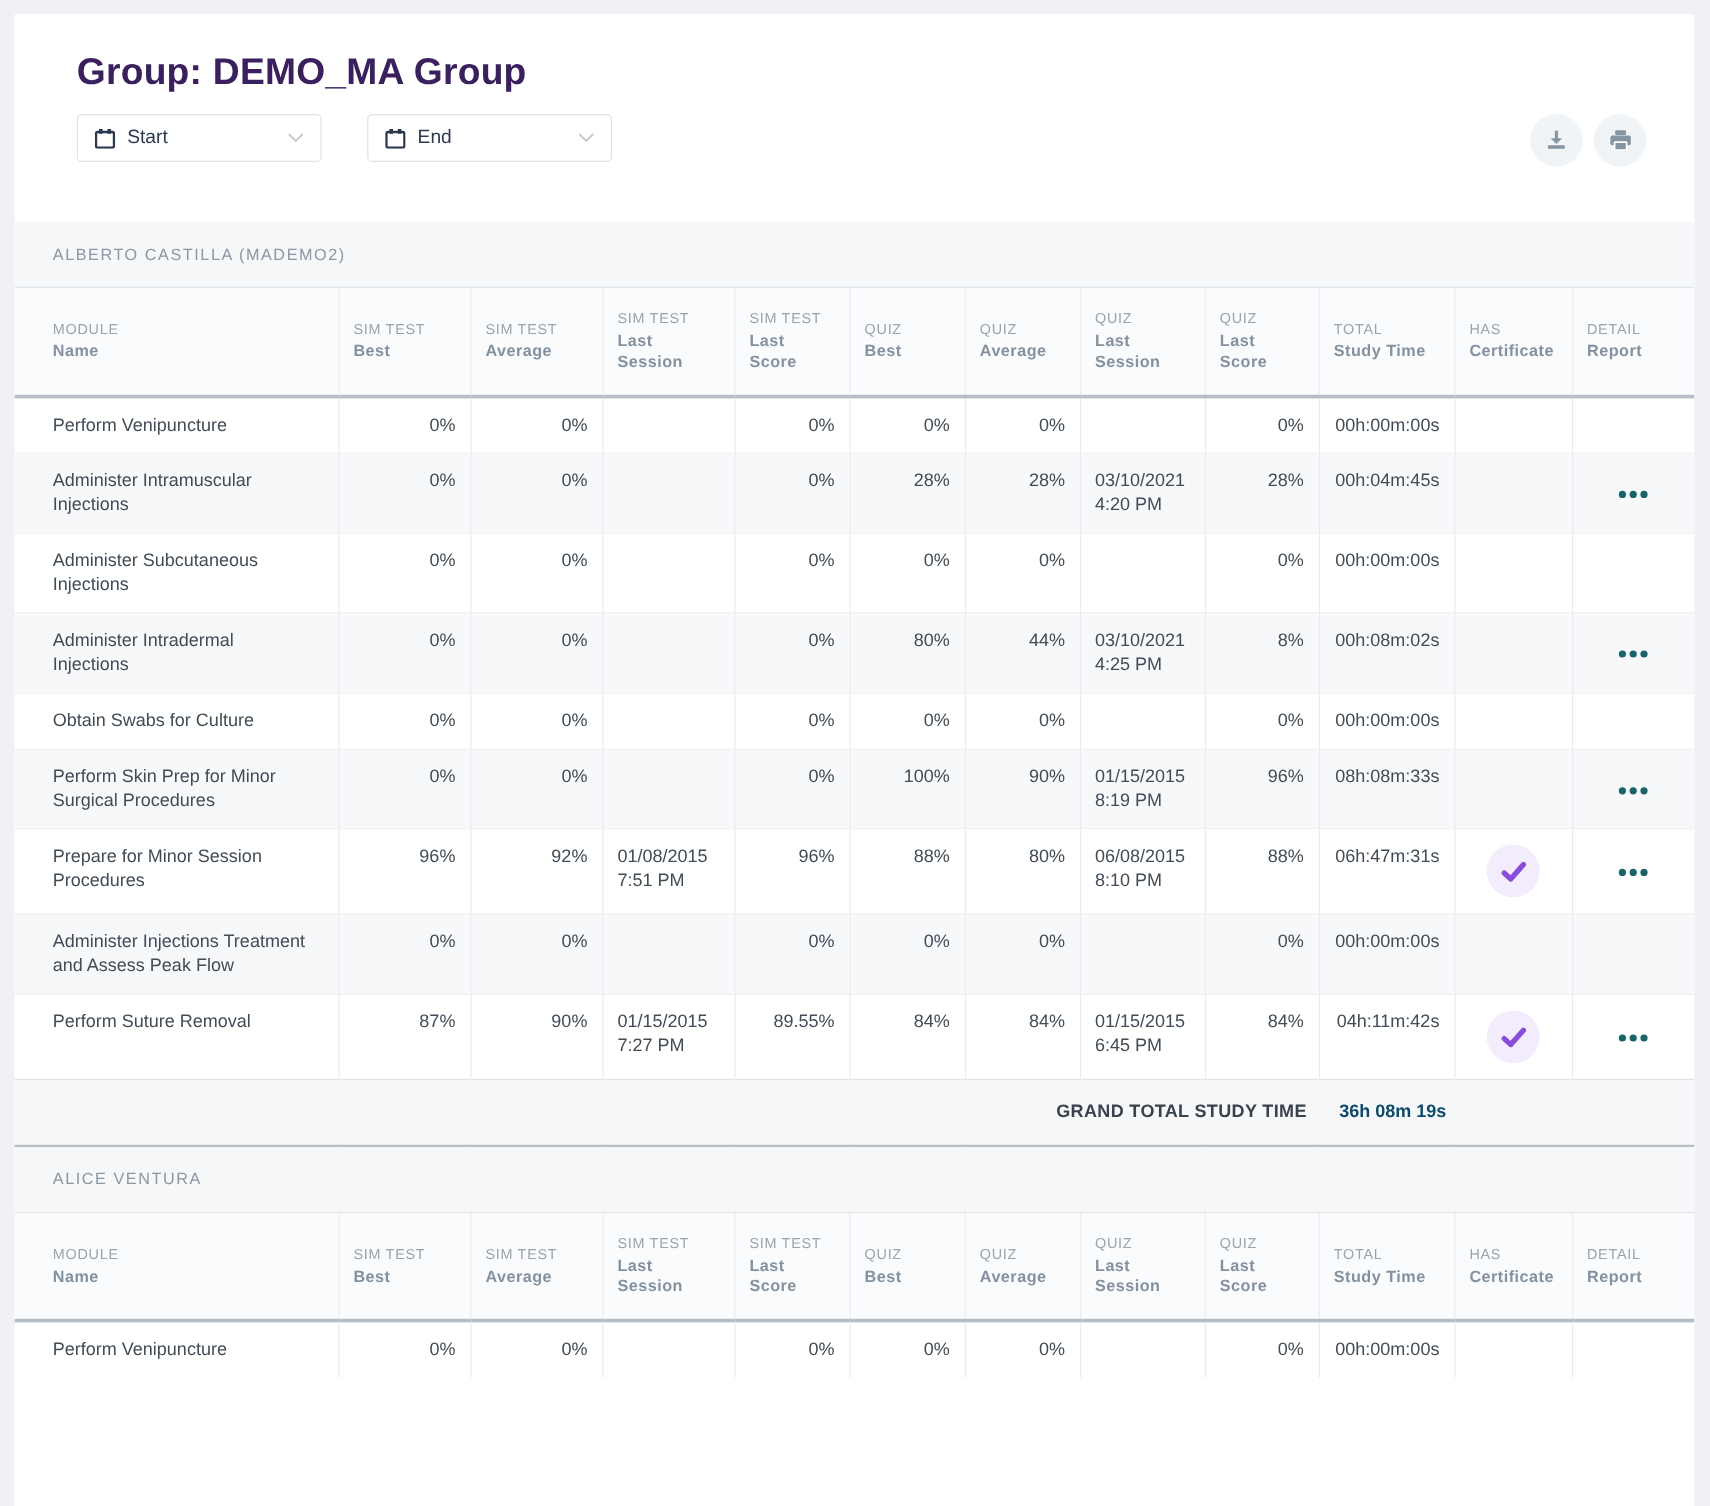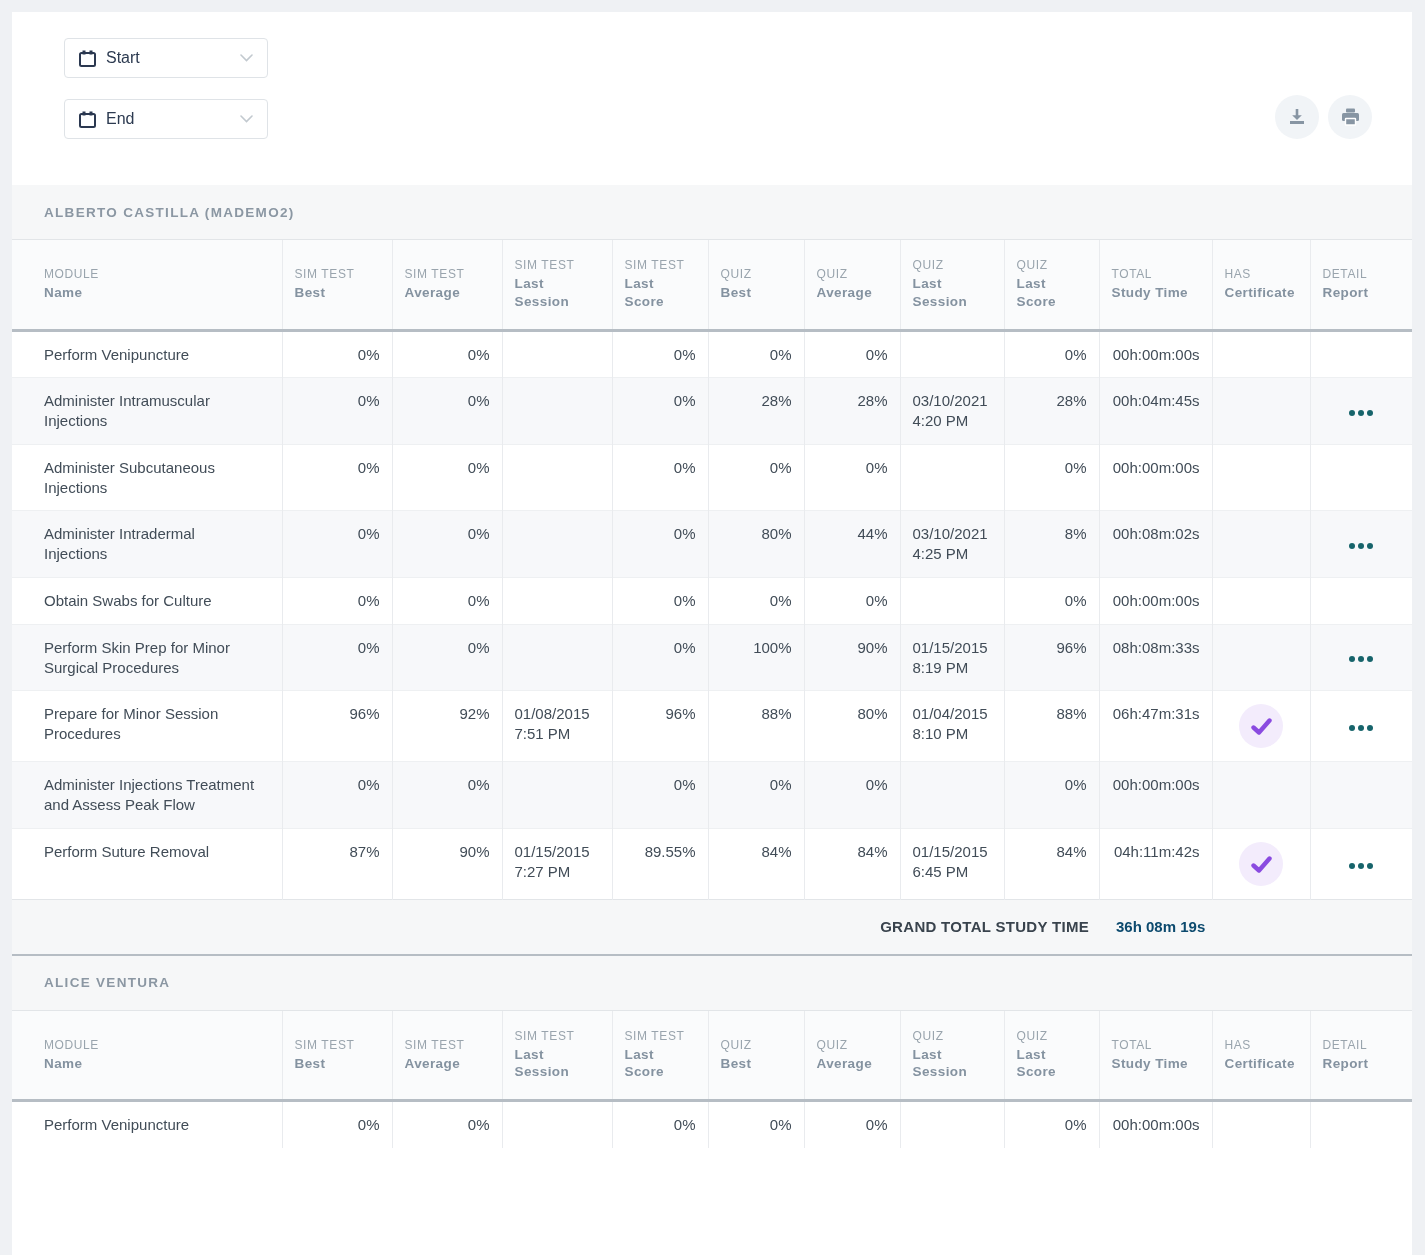--- a/index.html
+++ b/index.html
@@ -20,21 +20,21 @@
   
   .card-top { position: relative; padding: 26px 40px 0 52px; height: 173px; }
   .page-title {
     font-size: 31px;
     font-weight: 600;
     letter-spacing: 0.2px;
     color: #3b2060;
     line-height: 44px;
     margin-bottom: 13px;
   }
-  .filters { display: flex; gap: 21px; flex-direction: column; }
+  .filters { display: flex; gap: 38px; }
   .date-select {
     width: 204px; height: 40px;
     background: #fff;
     border: 1px solid #dfe3e7;
     border-radius: 4px;
     display: flex; align-items: center;
     padding: 0 14px;
     cursor: pointer;
   }
   .date-select .cal { margin-right: 10px; display: flex; }
@@ -52,21 +52,21 @@
   
   .section-band {
     height: 55px;
     background: #f6f7f8;
     border-bottom: 1px solid #e2e5e8;
     display: flex; align-items: center;
     padding-left: 32px;
   }
   .student-name {
     font-size: 13.5px;
-    font-weight: bold;
+    font-weight: normal;
     letter-spacing: 1.3px;
     color: #8b97a3;
   }
   
   table.report-table {
     width: 1400px;
     border-collapse: collapse;
     table-layout: fixed;
   }
   thead th {
@@ -120,20 +120,21 @@
     padding-top: 0; padding-bottom: 0;
   }
   td.gt-label { text-align: right; font-weight: bold; font-size: 15px; color: #39434d; letter-spacing: 0.3px; padding-right: 10px; }
   td.gt-value { text-align: left; font-weight: bold; font-size: 15px; color: #0c4a6e; padding-left: 17px; white-space: nowrap; }
 </style>
 </head>
 <body>
 
 <div class="card">
   <div class="card-top">
+    <h1 class="page-title">Group: DEMO_MA Group</h1>
     <div class="filters">
       <div class="date-select">
         <span class="cal">
           <svg width="17" height="17" viewBox="0 0 17 17">
               <rect x="1" y="3" width="15" height="13" rx="1.5" fill="none" stroke="#2b3850" stroke-width="2"></rect>
               <rect x="3.5" y="0.5" width="3" height="4" fill="#2b3850"></rect>
               <rect x="10.5" y="0.5" width="3" height="4" fill="#2b3850"></rect>
             </svg>
         </span>
         <span class="lbl">Start</span>
@@ -350,21 +351,21 @@
                 </button></td>
             </tr>
             <tr>
               <td class="name">Prepare for Minor Session Procedures</td>
               <td class="num">96%</td>
               <td class="num">92%</td>
               <td class="num session">01/08/2015 7:51 PM</td>
               <td class="num">96%</td>
               <td class="num">88%</td>
               <td class="num">80%</td>
-              <td class="num session">01/04/2015 8:10 PM</td>
+              <td class="num session">06/08/2015 8:10 PM</td>
               <td class="num">88%</td>
               <td class="num">06h:47m:31s</td>
               <td class="cert"><span class="cert-badge">
                   <svg width="21" height="17" viewBox="0 0 21 17">
                     <path d="M2.5 9.5l5.5 5L18.5 2.5" fill="none" stroke="#8a4be0" stroke-width="4.4" stroke-linecap="round" stroke-linejoin="round"></path>
                   </svg>
                 </span></td>
               <td class="detail"><button class="detail-btn" aria-label="detail report">
                   <span class="dot"></span>
                   <span class="dot"></span>

